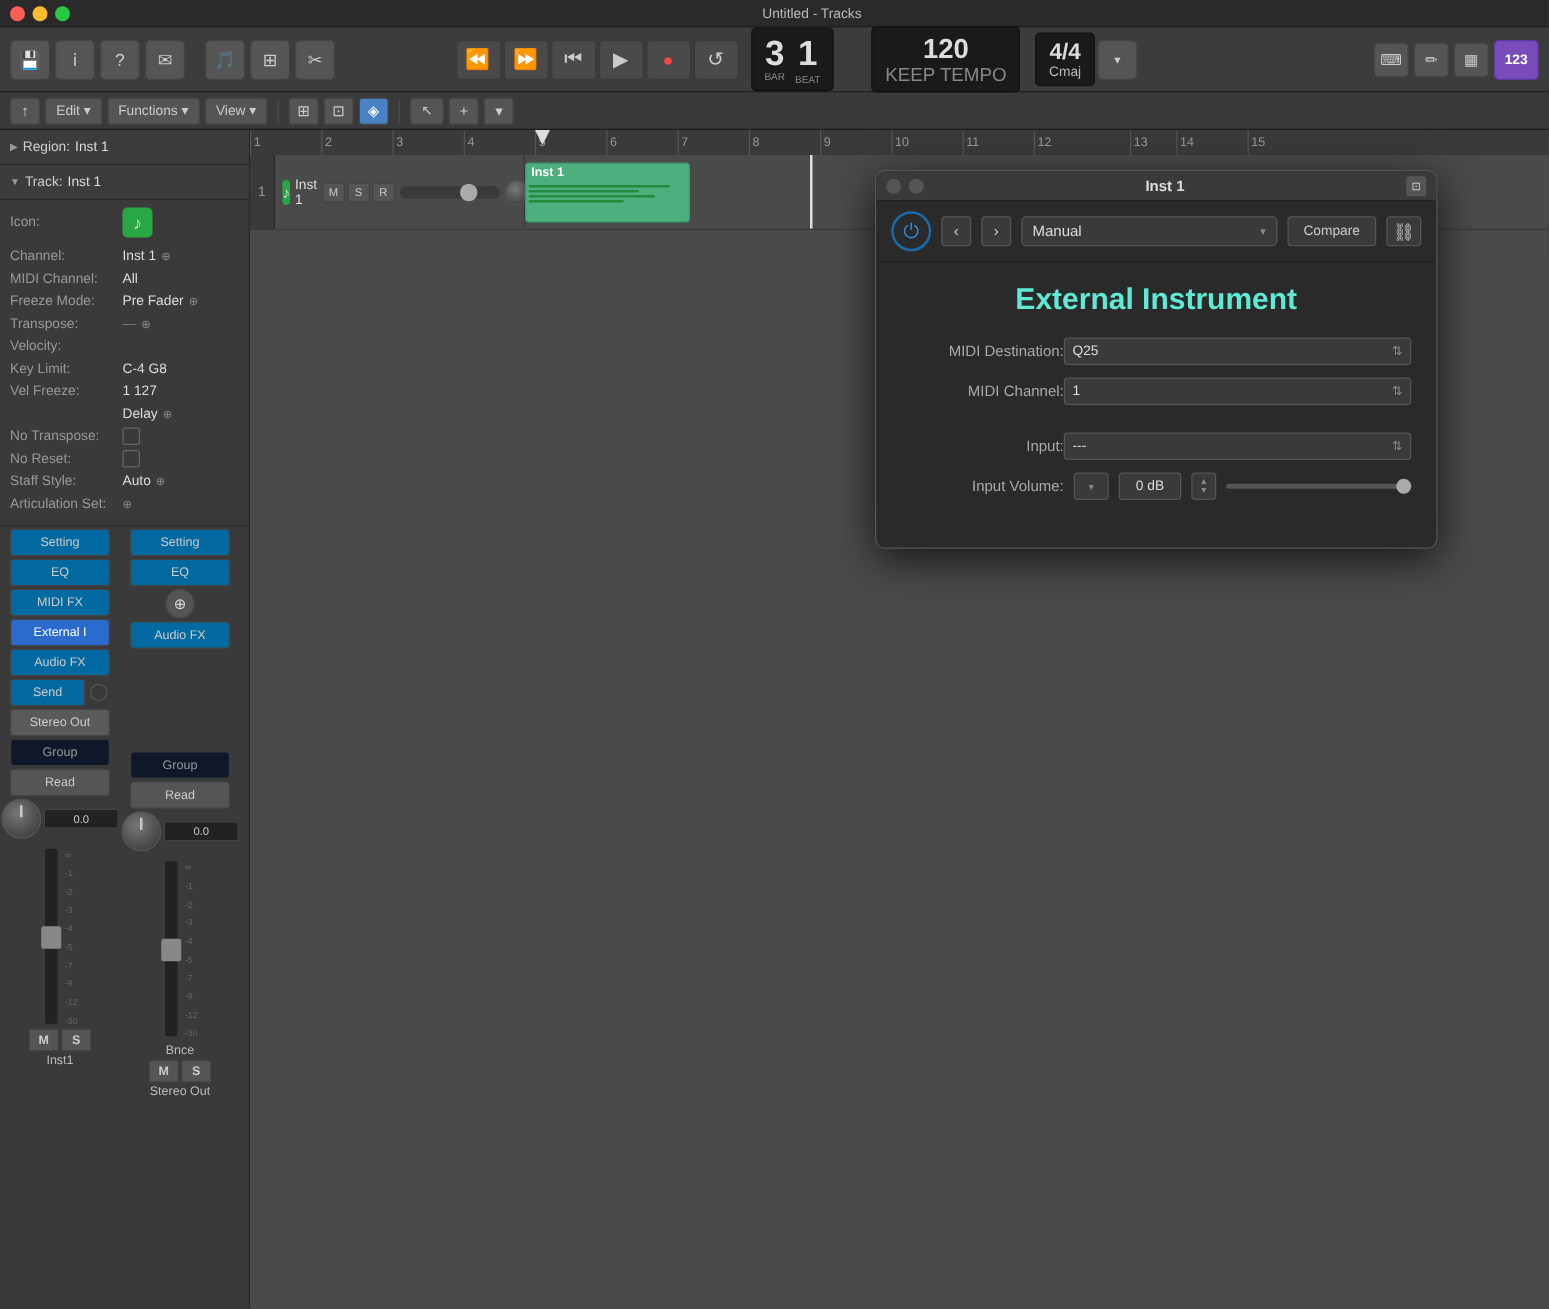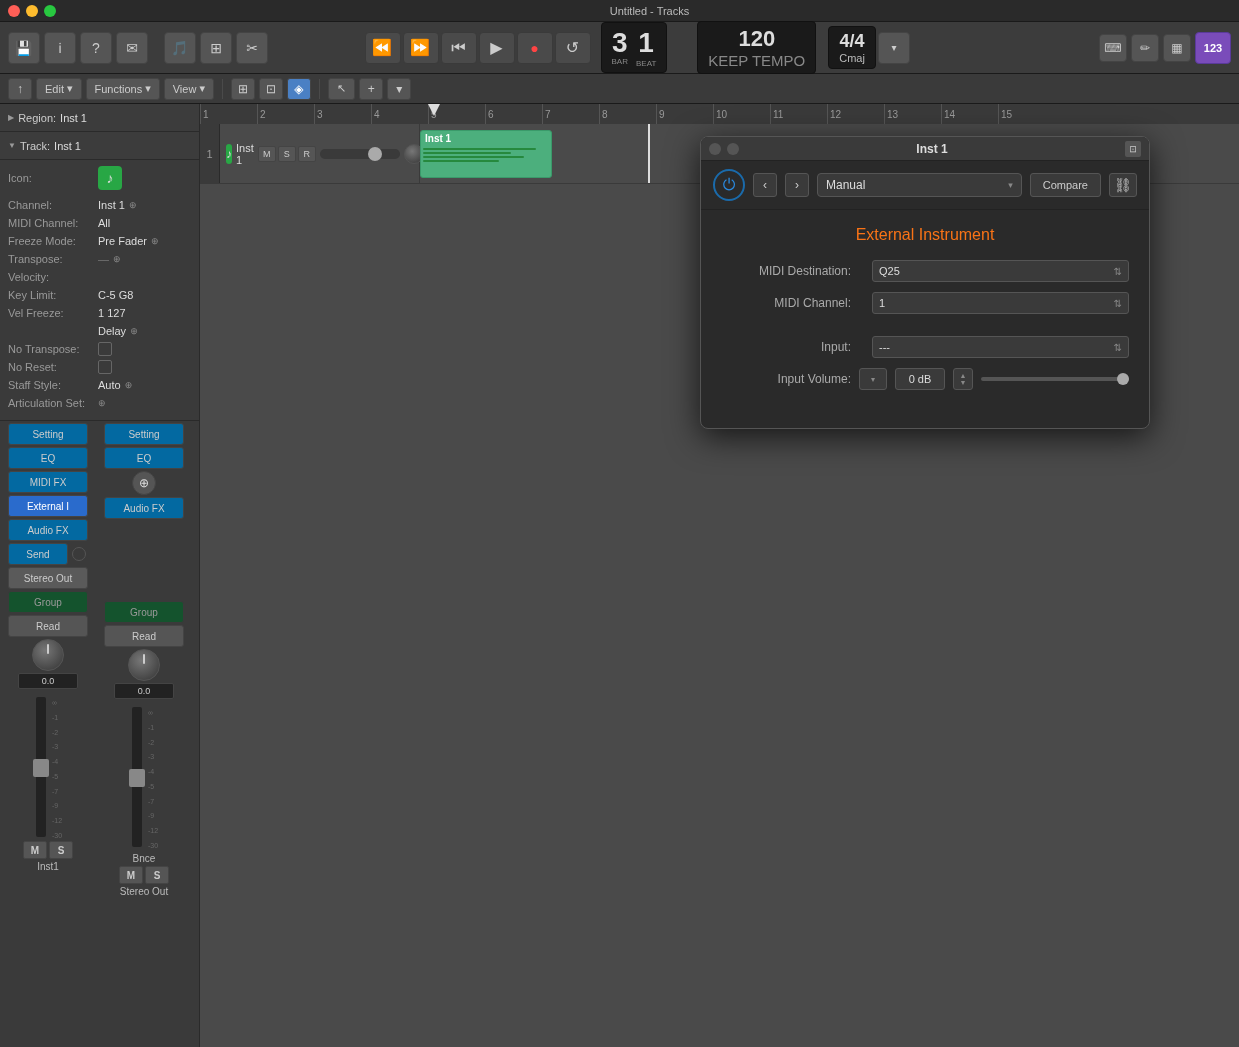--- a/index.html
+++ b/index.html
@@ -264,21 +264,21 @@
       border-radius: 3px;
       display: flex; align-items: center; justify-content: center;
       cursor: pointer;
       color: #ccc;
       font-size: 10px;
     }
     .cs-btn.active-blue { background: #2a6bcc; color: #fff; }
     .cs-btn.stereo-out { background: #5a5a5a; }
     .knob-section {
       display: flex;
-      flex-direction: column;
+      flex-direction: row;
       align-items: center;
       gap: 2px;
     }
     .knob {
       width: 32px; height: 32px;
       background: radial-gradient(circle at 40% 35%, #777, #333);
       border-radius: 50%;
       border: 1px solid #555;
       position: relative;
       cursor: pointer;
@@ -474,31 +474,31 @@
       border-radius: 3px;
       display: flex; align-items: center; justify-content: center;
       cursor: pointer;
       color: #ccc;
       font-size: 14px;
     }
     .plugin-body {
       padding: 16px 20px;
     }
     .plugin-title-text {
-      font-size: 16px;
-      font-weight: normal;
-      color: #f97316;
+      font-size: 24px;
+      font-weight: bold;
+      color: #5eead4;
       text-align: center;
       margin-bottom: 16px;
     }
     .plugin-param-row {
       display: flex;
       align-items: center;
       margin-bottom: 10px;
-      gap: 21px;
+      gap: 0;
     }
     .param-label {
       text-align: right;
       min-width: 130px;
       color: #aaa;
       font-size: 12px;
     }
     .param-select {
       flex: 1;
       height: 22px;
@@ -607,21 +607,21 @@
       background: #555;
       border: 1px solid #444;
       border-radius: 3px;
       display: flex; align-items: center; justify-content: center;
       cursor: pointer;
       color: #ccc;
       font-size: 10px;
     }
     .group-btn {
       width: 80px; height: 22px;
-      background: #14532d;
+      background: #0f172a;
       border: 1px solid #3a3a3a;
       border-radius: 3px;
       display: flex; align-items: center; justify-content: center;
       cursor: pointer;
       color: #999;
       font-size: 10px;
     }
     .fader-vertical {
       width: 10px;
       height: 140px;
@@ -790,21 +790,21 @@
         <span style="color:#777;">—</span>
         <span style="font-size:9px;color:#888;">⊕</span>
       </span>
     </div>
     <div class="inspector-row">
       <span class="label">Velocity:</span>
       <span class="value"></span>
     </div>
     <div class="inspector-row">
       <span class="label">Key Limit:</span>
-      <span class="value">C-5 G8</span>
+      <span class="value">C-4 G8</span>
     </div>
     <div class="inspector-row">
       <span class="label">Vel Freeze:</span>
       <span class="value">1 127</span>
     </div>
     <div class="inspector-row">
       <span class="label"></span>
       <span class="value">
         <span>Delay</span>
         <span style="font-size:9px;color:#888;">⊕</span>
@@ -934,21 +934,21 @@
           <div class="ruler-mark" style="left:114px;">3</div>
           <div class="ruler-mark" style="left:171px;">4</div>
           <div class="ruler-mark" style="left:228px;">5</div>
           <div class="ruler-mark" style="left:285px;">6</div>
           <div class="ruler-mark" style="left:342px;">7</div>
           <div class="ruler-mark" style="left:399px;">8</div>
           <div class="ruler-mark" style="left:456px;">9</div>
           <div class="ruler-mark" style="left:513px;">10</div>
           <div class="ruler-mark" style="left:570px;">11</div>
           <div class="ruler-mark" style="left:627px;">12</div>
-          <div class="ruler-mark" style="left:684px;">13</div>
+          <div class="ruler-mark" style="left:704px;">13</div>
           <div class="ruler-mark" style="left:741px;">14</div>
           <div class="ruler-mark" style="left:798px;">15</div>
         </div>
       </div>
 
       <div style="position:absolute;top:0;left:228px;width:12px;height:12px;background:#ddd;clip-path:polygon(0 0,100% 0,50% 100%);z-index:5;"></div>
     </div>
 
     <div style="display:flex;height:60px;background:#4a4a4a;border-bottom:1px solid #3a3a3a;position:relative;">
 

